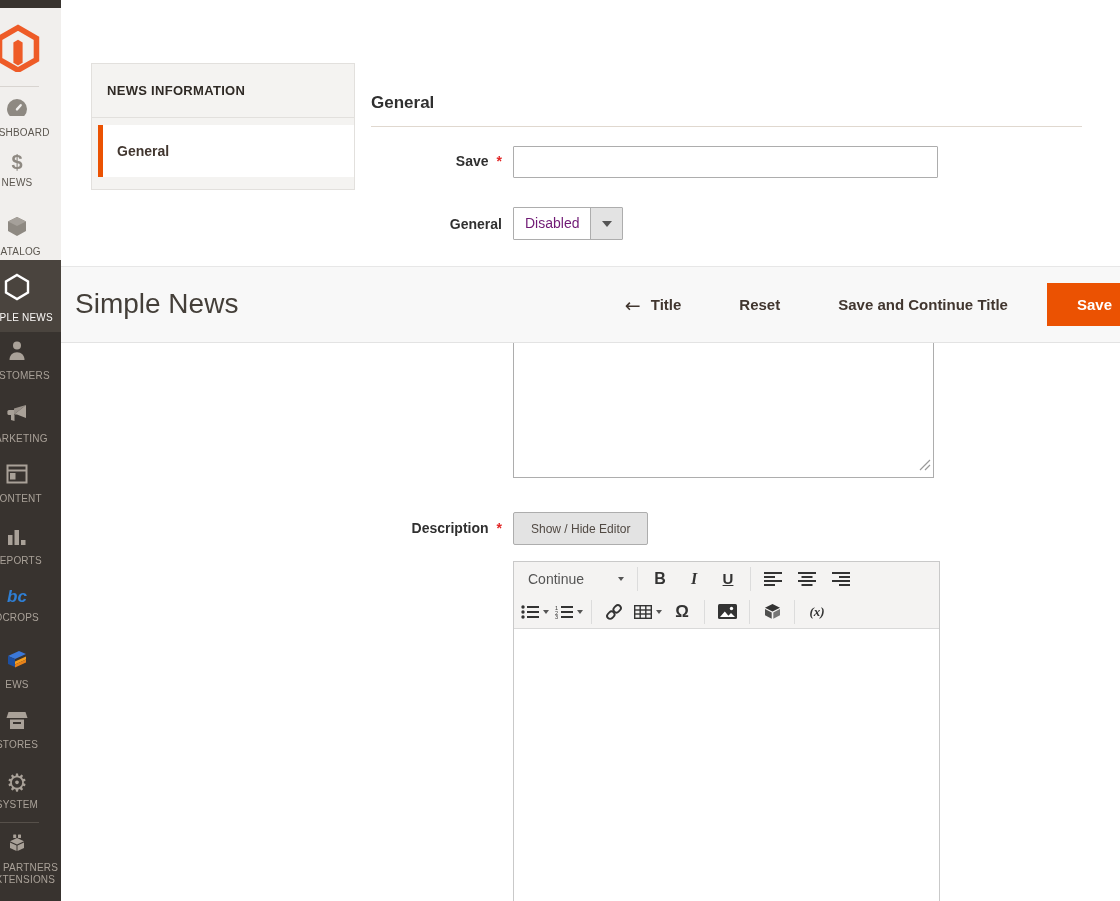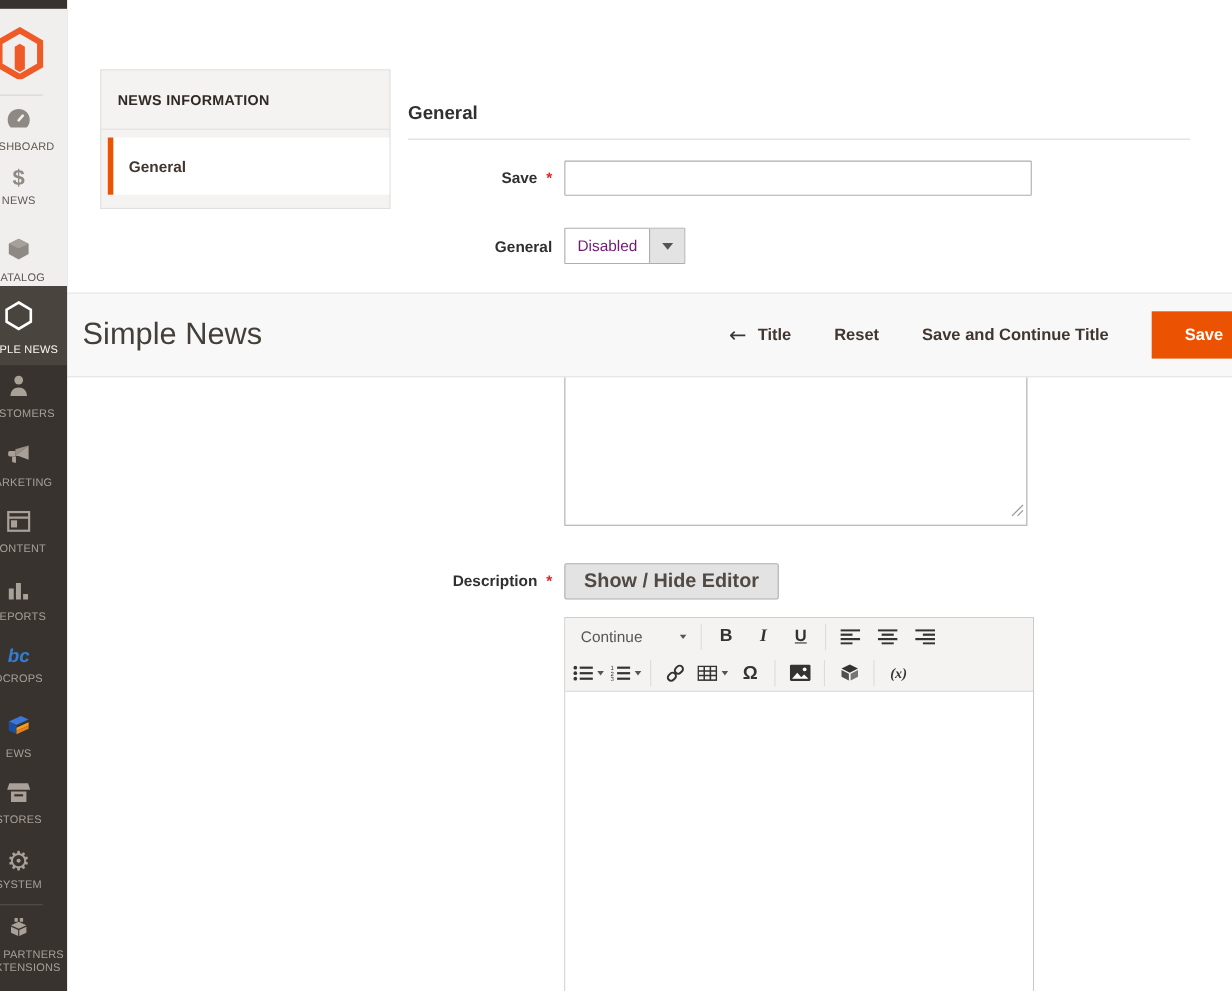--- a/index.html
+++ b/index.html
@@ -50,28 +50,28 @@
 
   
   .short-textarea{position:absolute;left:452px;top:318px;width:419px;height:158px;border:1px solid #adadad;background:#fff;z-index:1;}
   .grip{position:absolute;right:2px;bottom:2px;}
 
   
   .page-header{position:absolute;left:0;top:266px;width:1059px;height:75px;background:#f8f8f8;
                border-top:1px solid #e7e7e7;border-bottom:1px solid #e3e3e3;z-index:10;box-sizing:content-box;}
   .page-title{position:absolute;left:14px;top:21px;font-size:28px;font-weight:400;color:#443f39;}
   .hdr-actions{position:absolute;right:0;top:0;height:100%;display:flex;align-items:center;}
-  .txt-btn{font-size:15px;font-weight:600;color:#41362f;margin-left:27px;cursor:pointer;display:flex;align-items:center;background:none;border:none;}
+  .txt-btn{font-size:15px;font-weight:600;color:#41362f;margin-left:46px;cursor:pointer;display:flex;align-items:center;background:none;border:none;}
   .back-arrow{font-family:"DejaVu Sans",sans-serif;font-size:19px;font-weight:400;margin-right:10px;color:#41362f;}
   .save-btn{margin-left:33px;margin-right:-22px;background:#eb5202;color:#fff;font-size:15px;font-weight:600;
             padding:13px 30px;border:none;cursor:pointer;}
 
   
   .desc-toggle-btn{position:absolute;left:452px;top:512px;height:33px;padding:0 17px;background:#e3e3e3;
-                   border:1px solid #adadad;color:#514943;font-size:18px;font-weight:700;cursor:pointer;border-radius:2px;}
+                   border:1px solid #adadad;color:#514943;font-size:12px;font-weight:400;cursor:pointer;border-radius:2px;}
   .editor{position:absolute;left:452px;top:561px;width:425px;height:360px;border:1px solid #c9c9c9;background:#fff;box-sizing:content-box;}
   .tb{background:#f4f3f2;border-bottom:1px solid #d9d9d9;}
   .tb-row{height:33px;display:flex;align-items:center;padding:0 4px;}
   .fmt{display:flex;align-items:center;justify-content:space-between;width:96px;padding:0 8px 0 10px;
        color:#555;font-size:14px;cursor:pointer;}
   .tb-sep{width:1px;height:24px;background:#dcdcdc;margin:0 5px;}
   .tb-btn{min-width:34px;height:28px;display:flex;align-items:center;justify-content:center;color:#333;cursor:pointer;gap:4px;padding:0 2px;box-sizing:border-box;}
   .tb-btn.bold{font-weight:700;font-size:16px;}
   .tb-btn.italic{font-style:italic;font-family:"Liberation Serif",serif;font-size:16px;font-weight:600;}
   .tb-btn.underline{text-decoration:underline;font-size:15px;font-weight:600;}

